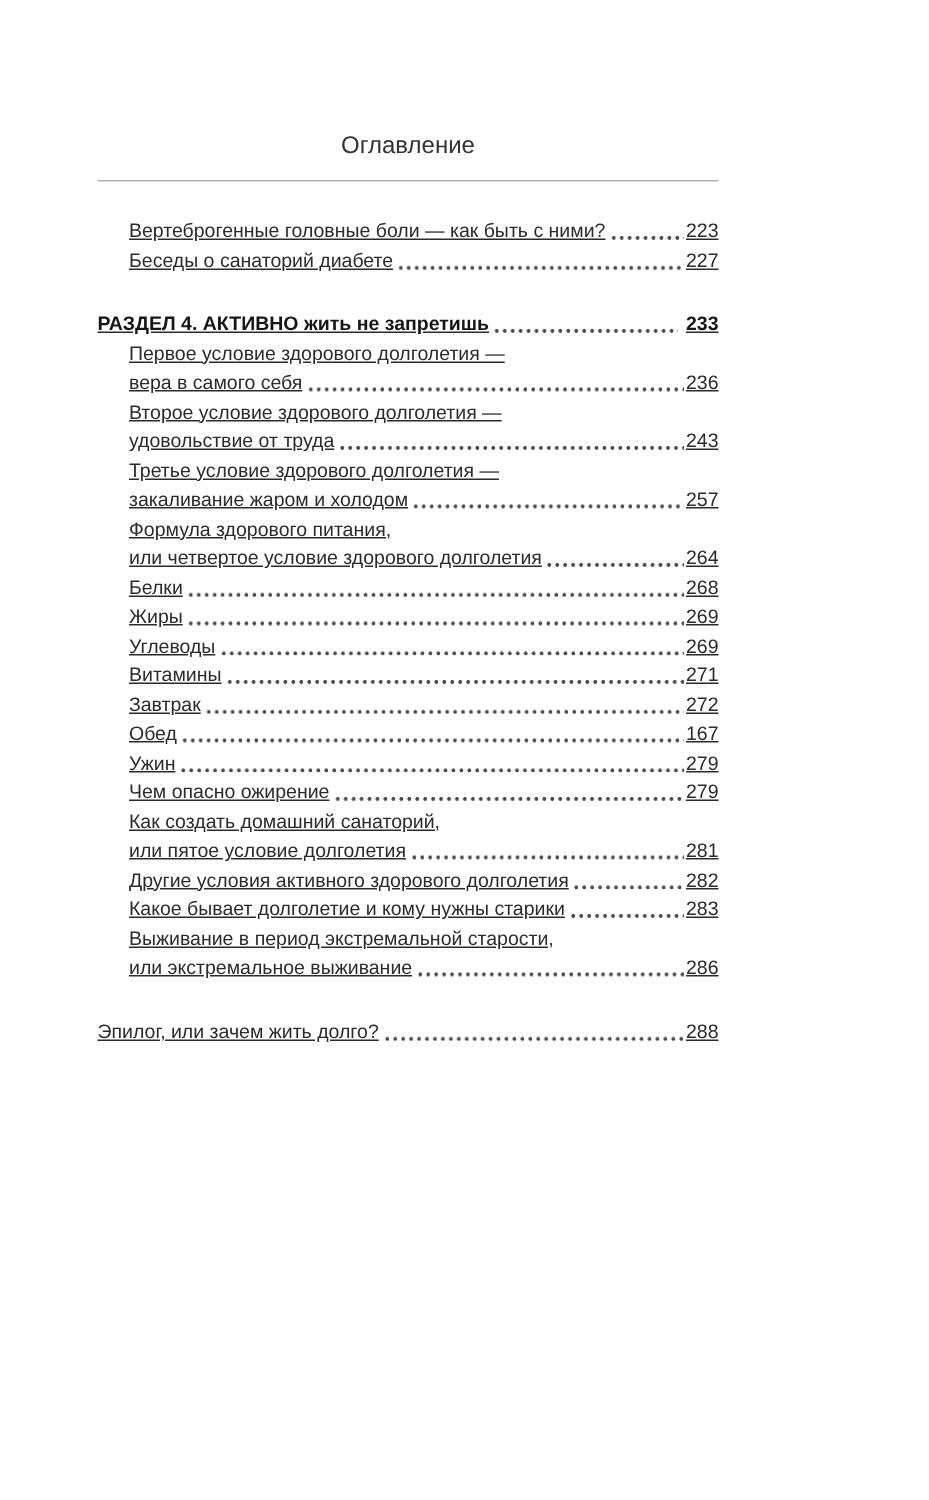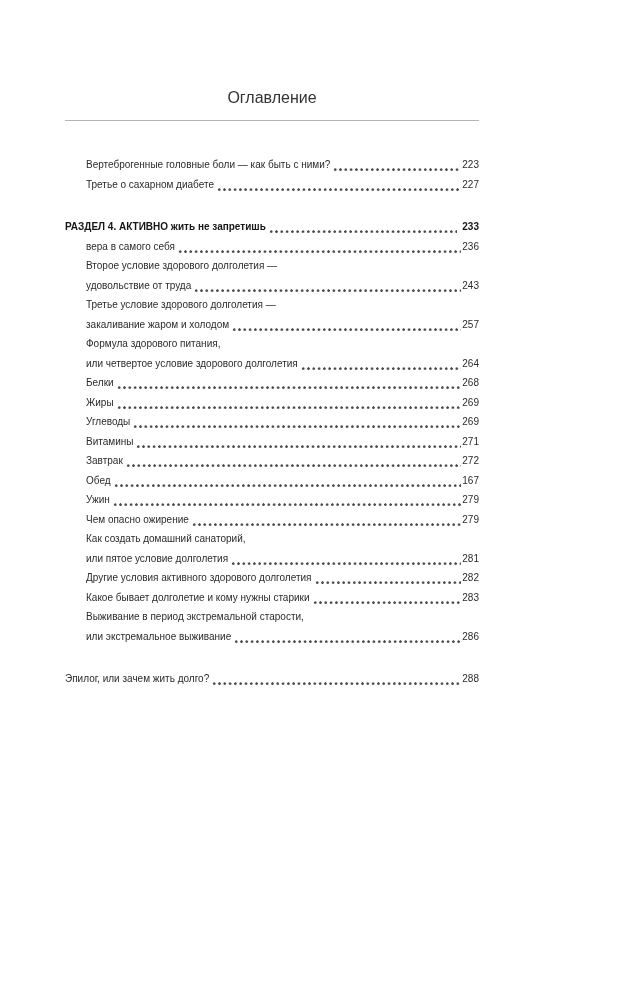--- a/index.html
+++ b/index.html
@@ -26,22 +26,23 @@
     font-size: 16px;
     line-height: 18px;
     color: #333333;
   }
   .header-rule {
     border: none;
     border-top: 1.5px solid #b3b3b3;
     margin: 13px 0 0 0;
   }
   .toc {
-    margin-top: 34px;
-    font-size: 10px;
+    margin-top: 23px;
+    font-size: 13px;
+    text-decoration: underline;
   }
   .row {
     display: flex;
     align-items: baseline;
     height: 19.5px;
     line-height: 19.5px;
     white-space: nowrap;
   }
   .row.indent {
     padding-left: 21px;
@@ -81,28 +82,31 @@
 <div class="page">
   <div class="page-title">Оглавление</div>
   <hr class="header-rule">
   <div class="toc" id="toc-list">
       <div class="row indent">
         <span class="entry-text">Вертеброгенные головные боли — как быть с ними?</span>
         <span class="leader"></span>
         <span class="page-num">223</span>
       </div>
       <div class="row indent">
-        <span class="entry-text">Третье о сахарном диабете</span>
+        <span class="entry-text">Беседы о санаторий диабете</span>
         <span class="leader"></span>
         <span class="page-num">227</span>
       </div>
       <div class="row bold gap">
         <span class="entry-text">РАЗДЕЛ 4. АКТИВНО жить не запретишь</span>
         <span class="leader"></span>
         <span class="page-num">233</span>
+      </div>
+      <div class="row indent">
+        <span class="entry-text">Первое условие здорового долголетия —</span>
       </div>
       <div class="row indent">
         <span class="entry-text">вера в самого себя</span>
         <span class="leader"></span>
         <span class="page-num">236</span>
       </div>
       <div class="row indent">
         <span class="entry-text">Второе условие здорового долголетия —</span>
       </div>
       <div class="row indent">

